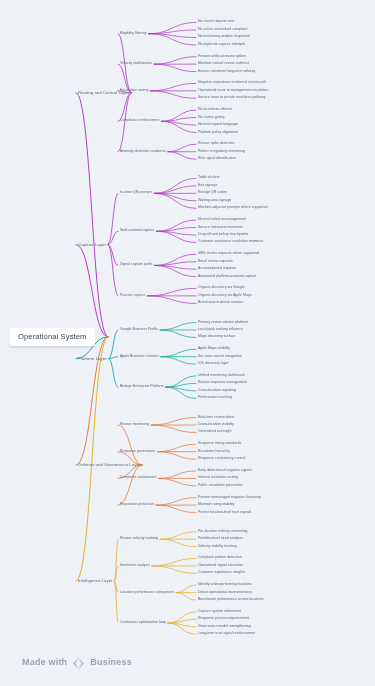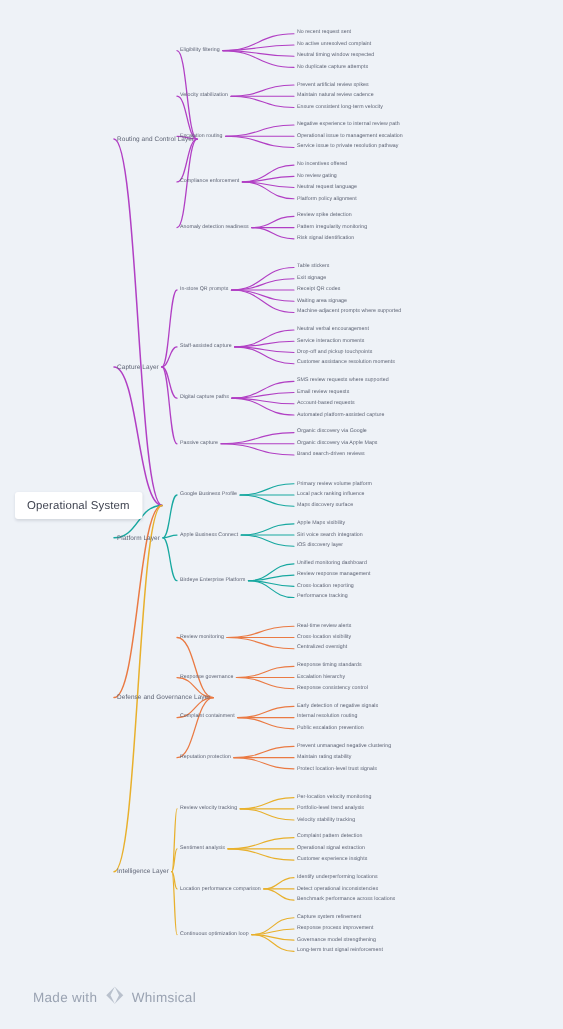--- a/index.html
+++ b/index.html
@@ -25,22 +25,22 @@
     border-radius:2px;
     box-shadow:0 1px 2px rgba(40,50,70,.13);
     letter-spacing:.1px;
   }
   .lvl1{font-size:4.3px;letter-spacing:.05px;}
   .lvl2{font-size:3.5px;letter-spacing:.03px;}
   .lvl3{font-size:3.5px;letter-spacing:.03px;}
   .c-leaf{color:#5d6374;}
   .footer{
     position:absolute;left:22px;bottom:16px;
-    display:flex;align-items:flex-end;gap:5px;
-    color:#9aa3b2;font-size:9px;font-weight:normal;letter-spacing:.2px;
+    display:flex;align-items:flex-start;gap:5px;
+    color:#9aa3b2;font-size:9px;font-weight:bold;letter-spacing:.2px;
   }
   .footer .mark{display:inline-flex;}
 </style>
 </head>
 <body>
 
 <div id="canvas">
   <svg class="links" id="links" viewBox="0 0 375 686" preserveAspectRatio="none">
       <path d="M108,336.92610010077277 C92,336.92610010077277 92,92.72136378904938 76,92.72136378904938" fill="none" stroke="#b13fc4" stroke-width="1" stroke-linecap="round"></path>
       <path d="M131.421875,92.72136378904938 C124.7109375,92.72136378904938 124.7109375,33.716829022505884 118,33.716829022505884" fill="none" stroke="#b13fc4" stroke-width="0.85" stroke-linecap="round"></path>
@@ -234,15 +234,15 @@
     </div>
 
   <div class="footer">
     <span>Made with</span>
     <span class="mark">
       <svg width="13" height="13" viewBox="0 0 16 16" aria-hidden="true">
         <polygon points="8,1 15,8 8,15 1,8" fill="#b9c1cd"></polygon>
         <polygon points="8,1 11.5,8 8,15 4.5,8" fill="#eef2f7"></polygon>
       </svg>
     </span>
-    <span>Whimsical</span>
+    <span>Business</span>
   </div>
 </div>
 
 </body></html>

